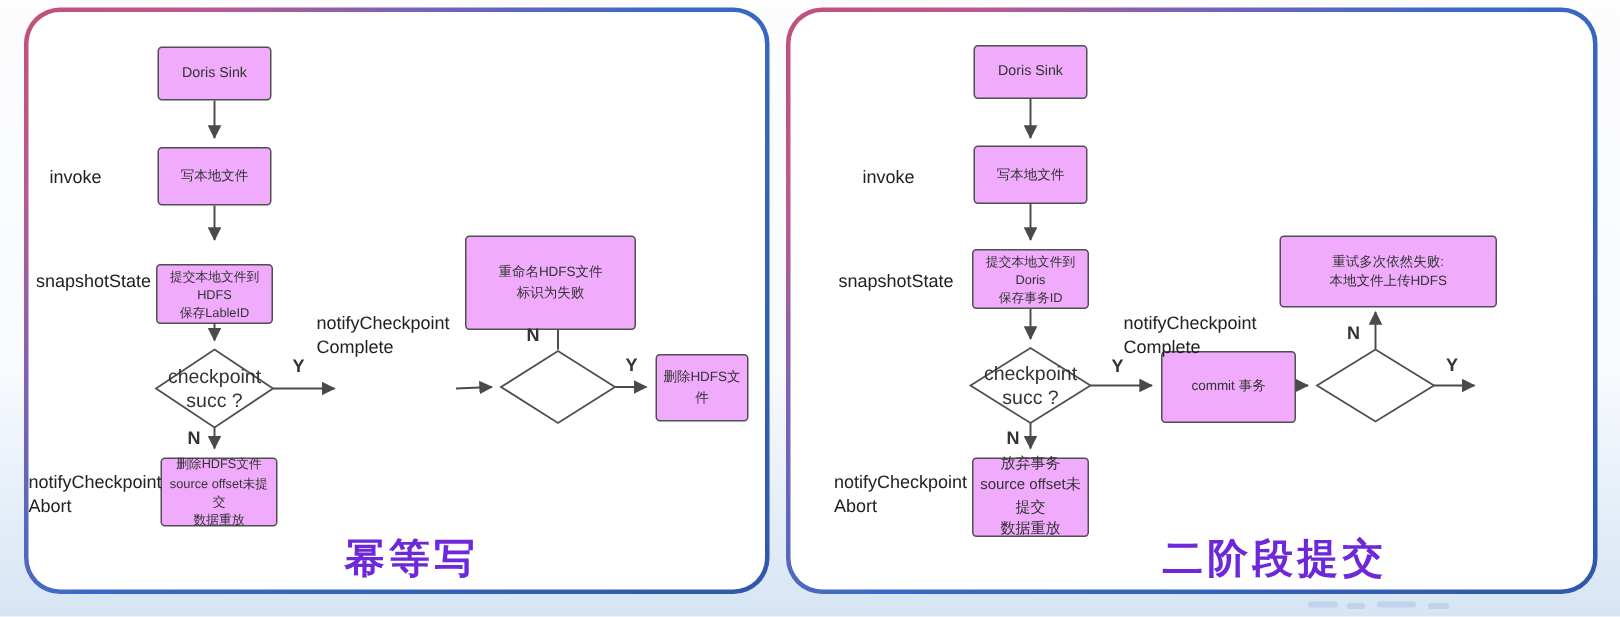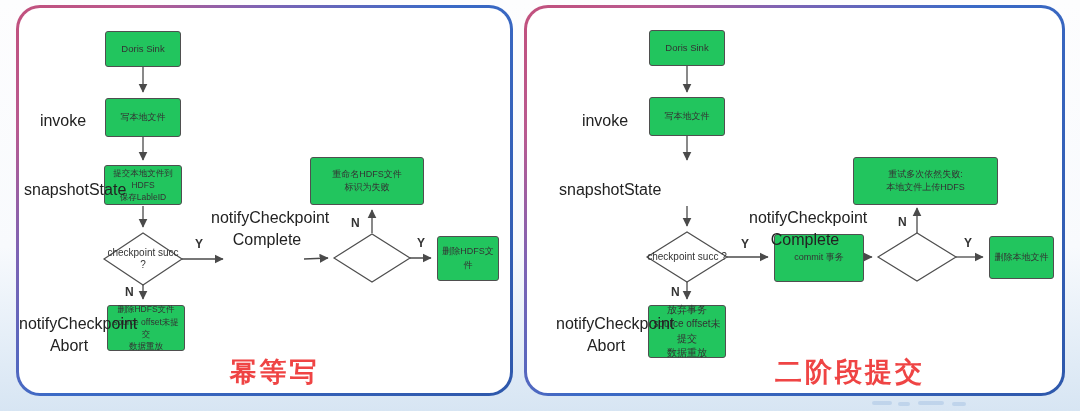--- a/index.html
+++ b/index.html
@@ -10,35 +10,35 @@
   }
   .panel-frame{
     position:absolute;top:5px;height:391px;border-radius:24px;box-sizing:border-box;padding:3px;
     background:linear-gradient(135deg,#c2507c 0%,#b85a90 14%,#7d63b4 28%,#3b6ac6 48%,#2e58ab 100%);
   }
   .panel-inner{
     position:relative;width:100%;height:100%;background:#ffffff;border-radius:21px;overflow:hidden;
   }
   .edges{position:absolute;left:0;top:0;width:100%;height:100%;}
   .box{
-    position:absolute;background:#22c55e;border:1px solid #4f4f4f;border-radius:3px;
+    position:absolute;background:#f0abfc;border:1px solid #4f4f4f;border-radius:3px;
     display:flex;align-items:center;justify-content:center;text-align:center;
     font-size:9px;color:#333;line-height:1.45;white-space:pre-line;box-sizing:border-box;padding:2px;
   }
   .dtext{
     position:absolute;display:flex;align-items:center;justify-content:center;text-align:center;
-    font-size:10px;color:#333;line-height:1.2;
+    font-size:13px;color:#333;line-height:1.2;
   }
   .slabel{
-    position:absolute;font-size:16px;color:#222;text-align:center;white-space:pre-line;line-height:1.35;
+    position:absolute;font-size:12px;color:#222;text-align:left;white-space:pre-line;line-height:1.35;
   }
   .yn{position:absolute;font-size:12px;font-weight:600;color:#333;}
   .title{
     position:absolute;font-family:"DejaVu Serif","Liberation Serif",serif;font-weight:700;
-    font-size:27px;color:#ef4444;text-align:center;letter-spacing:3px;
+    font-size:27px;color:#6d28d9;text-align:center;letter-spacing:3px;
   }
   .wm-dash{position:absolute;background:#b9cfe9;border-radius:2px;opacity:.8;}
 </style>
 </head>
 <body>
 
 <div class="panel-frame" style="left:16px;width:497px;">
   <div class="panel-inner">
 
     <svg class="edges">
@@ -56,23 +56,23 @@
         <line x1="285" y1="251" x2="309" y2="250" marker-end="url(#ah1)"></line>
         <line x1="391" y1="250" x2="412" y2="250" marker-end="url(#ah1)"></line>
         <line x1="353" y1="225" x2="353" y2="202" marker-end="url(#ah1)"></line>
       </g>
       <polygon points="85,251 124,225 163,251 124,277" fill="#fff" stroke="#4f4f4f" stroke-width="1.2"></polygon>
       <polygon points="315,250 353,226 391,250 353,274" fill="#fff" stroke="#4f4f4f" stroke-width="1.2"></polygon>
     </svg>
 
     <div class="box" style="left:86px;top:23px;width:76px;height:36px;font-size:9.5px;">Doris Sink</div>
     <div class="box" style="left:86px;top:90px;width:76px;height:39px;">写本地文件</div>
-    <div class="box" style="left:85px;top:157px;width:78px;height:40px;font-size:8.5px;">提交本地文件到HDFS
+    <div class="box" style="left:85px;top:168px;width:78px;height:40px;font-size:8.5px;">提交本地文件到HDFS
 保存LableID</div>
-    <div class="box" style="left:291px;top:149px;width:114px;height:48px;">重命名HDFS文件
+    <div class="box" style="left:291px;top:149px;width:114px;height:63px;">重命名HDFS文件
 标识为失败</div>
     <div class="box" style="left:418px;top:228px;width:62px;height:45px;">删除HDFS文件</div>
     <div class="box" style="left:88px;top:297px;width:78px;height:46px;font-size:8.5px;">删除HDFS文件
 source offset未提交
 数据重放</div>
 
     <div class="dtext" style="left:85px;top:225px;width:78px;height:52px;">checkpoint succ ?</div>
 
     <span class="yn" style="left:176px;top:229px;">Y</span>
     <span class="yn" style="left:106px;top:277px;">N</span>
@@ -108,24 +108,25 @@
         <line x1="321" y1="249" x2="345" y2="249" marker-end="url(#ah2)"></line>
         <line x1="429" y1="249" x2="456" y2="249" marker-end="url(#ah2)"></line>
         <line x1="390" y1="225" x2="390" y2="200" marker-end="url(#ah2)"></line>
       </g>
       <polygon points="120,249 160,224 200,249 160,274" fill="#fff" stroke="#4f4f4f" stroke-width="1.2"></polygon>
       <polygon points="351,249 390,225 429,249 390,273" fill="#fff" stroke="#4f4f4f" stroke-width="1.2"></polygon>
     </svg>
 
     <div class="box" style="left:122px;top:22px;width:76px;height:36px;font-size:9.5px;">Doris Sink</div>
     <div class="box" style="left:122px;top:89px;width:76px;height:39px;">写本地文件</div>
+    <div class="box" style="left:121px;top:158px;width:78px;height:40px;font-size:8.5px;">提交本地文件到Doris
+保存事务ID</div>
     <div class="box" style="left:326px;top:149px;width:145px;height:48px;">重试多次依然失败:
 本地文件上传HDFS</div>
     <div class="box" style="left:247px;top:226px;width:90px;height:48px;">commit 事务</div>
-    <div class="box" style="left:462px;top:228px;width:65px;height:43px;">删除本地文件</div>
     <div class="box" style="left:121px;top:297px;width:78px;height:53px;font-size:10px;">放弃事务
 source offset未提交
 数据重放</div>
 
     <div class="dtext" style="left:120px;top:224px;width:80px;height:50px;">checkpoint succ ?</div>
 
     <span class="yn" style="left:214px;top:229px;">Y</span>
     <span class="yn" style="left:144px;top:277px;">N</span>
     <span class="yn" style="left:437px;top:228px;">Y</span>
     <span class="yn" style="left:371px;top:207px;">N</span>

